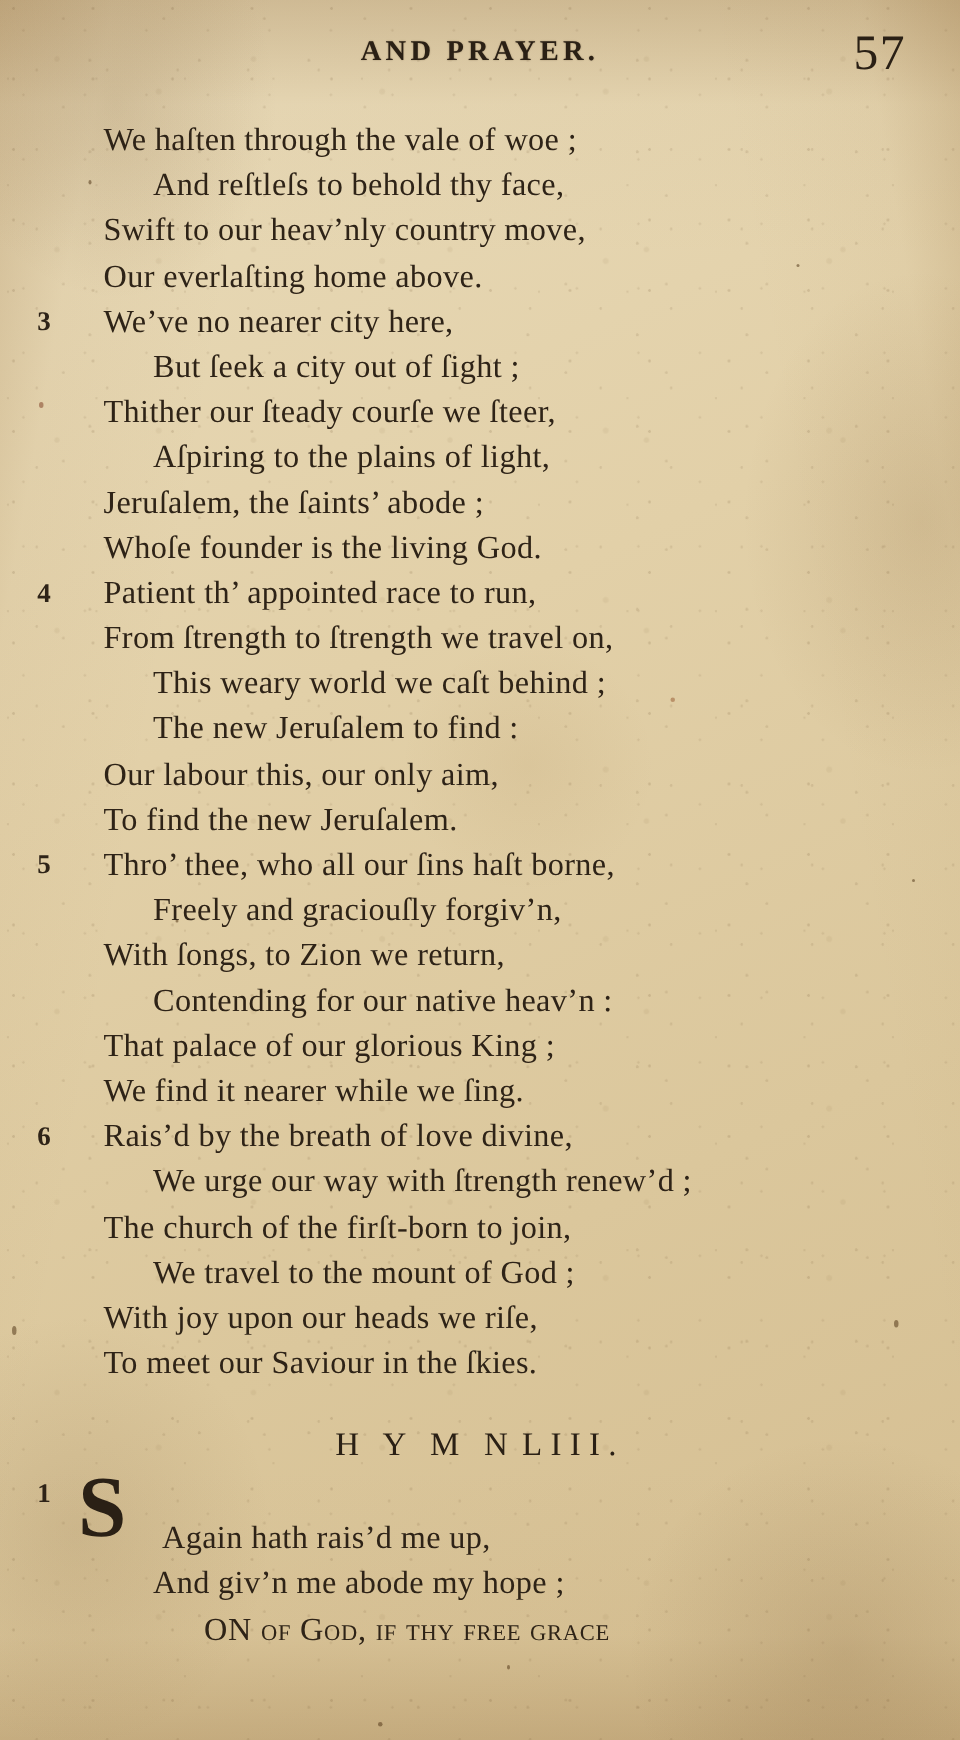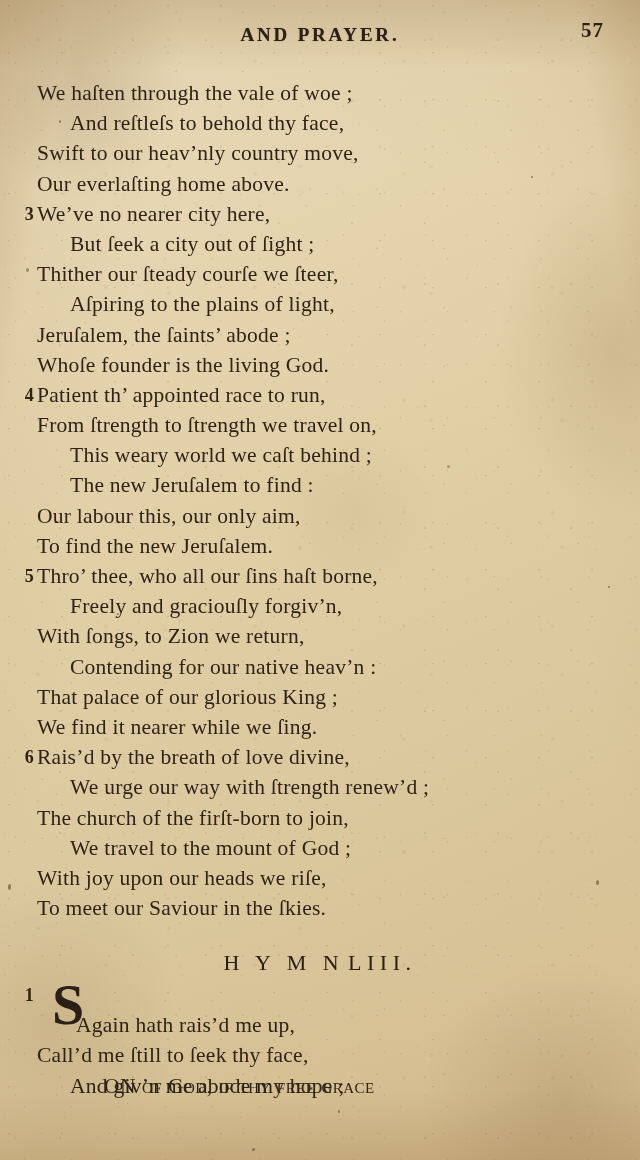--- a/index.html
+++ b/index.html
@@ -73,22 +73,22 @@
     font-size: 19px;
     letter-spacing: 2.8px;
     font-weight: bold;
     color: #2a2015;
     text-shadow: 0 0 1px rgba(60,40,20,0.45);
   }
   .folio {
     position: absolute;
     top: 18px;
     right: 36px;
-    font-size: 21px;
-    font-weight: bold;
+    font-size: 33px;
+    font-weight: normal;
     letter-spacing: 1px;
     color: #2a2015;
     text-align: center;
   }
 
   
   .body-block {
     position: absolute;
     top: 78px;
     left: 0;
@@ -96,20 +96,21 @@
   }
 
   .line {
     position: relative;
     height: 30.2px;
     line-height: 30.2px;
     font-size: 21.5px;
     letter-spacing: 0.25px;
     white-space: pre;
     color: #2e2317;
+    padding-left: 32px;
   }
   .line .txt {
     display: inline-block;
     margin-left: 37px;
   }
   .line.indent .txt { margin-left: 70px; text-align: right; }
 
   .vnum {
     position: absolute;
     left: 12px;
@@ -224,19 +225,18 @@
     </div>
 
     <div class="dropcap-block">
       <div class="line dc1">
         <span class="vnum">1</span>
         <span class="dropcap">S</span>
         <span class="txt smallcaps">ON of God, if thy free grace</span>
       </div>
       <div id="dropcap-rest">
           <div class="line dc2"><span class="txt">Again hath rais’d me up,</span></div>
-          <div class="line"><span class="txt">Call’d me ſtill to ſeek thy face,</span></div>
           <div class="line indent"><span class="txt">And giv’n me abode my hope ;</span></div>
         </div>
     </div>
 
   </div>
 </div>
 
 </body></html>

